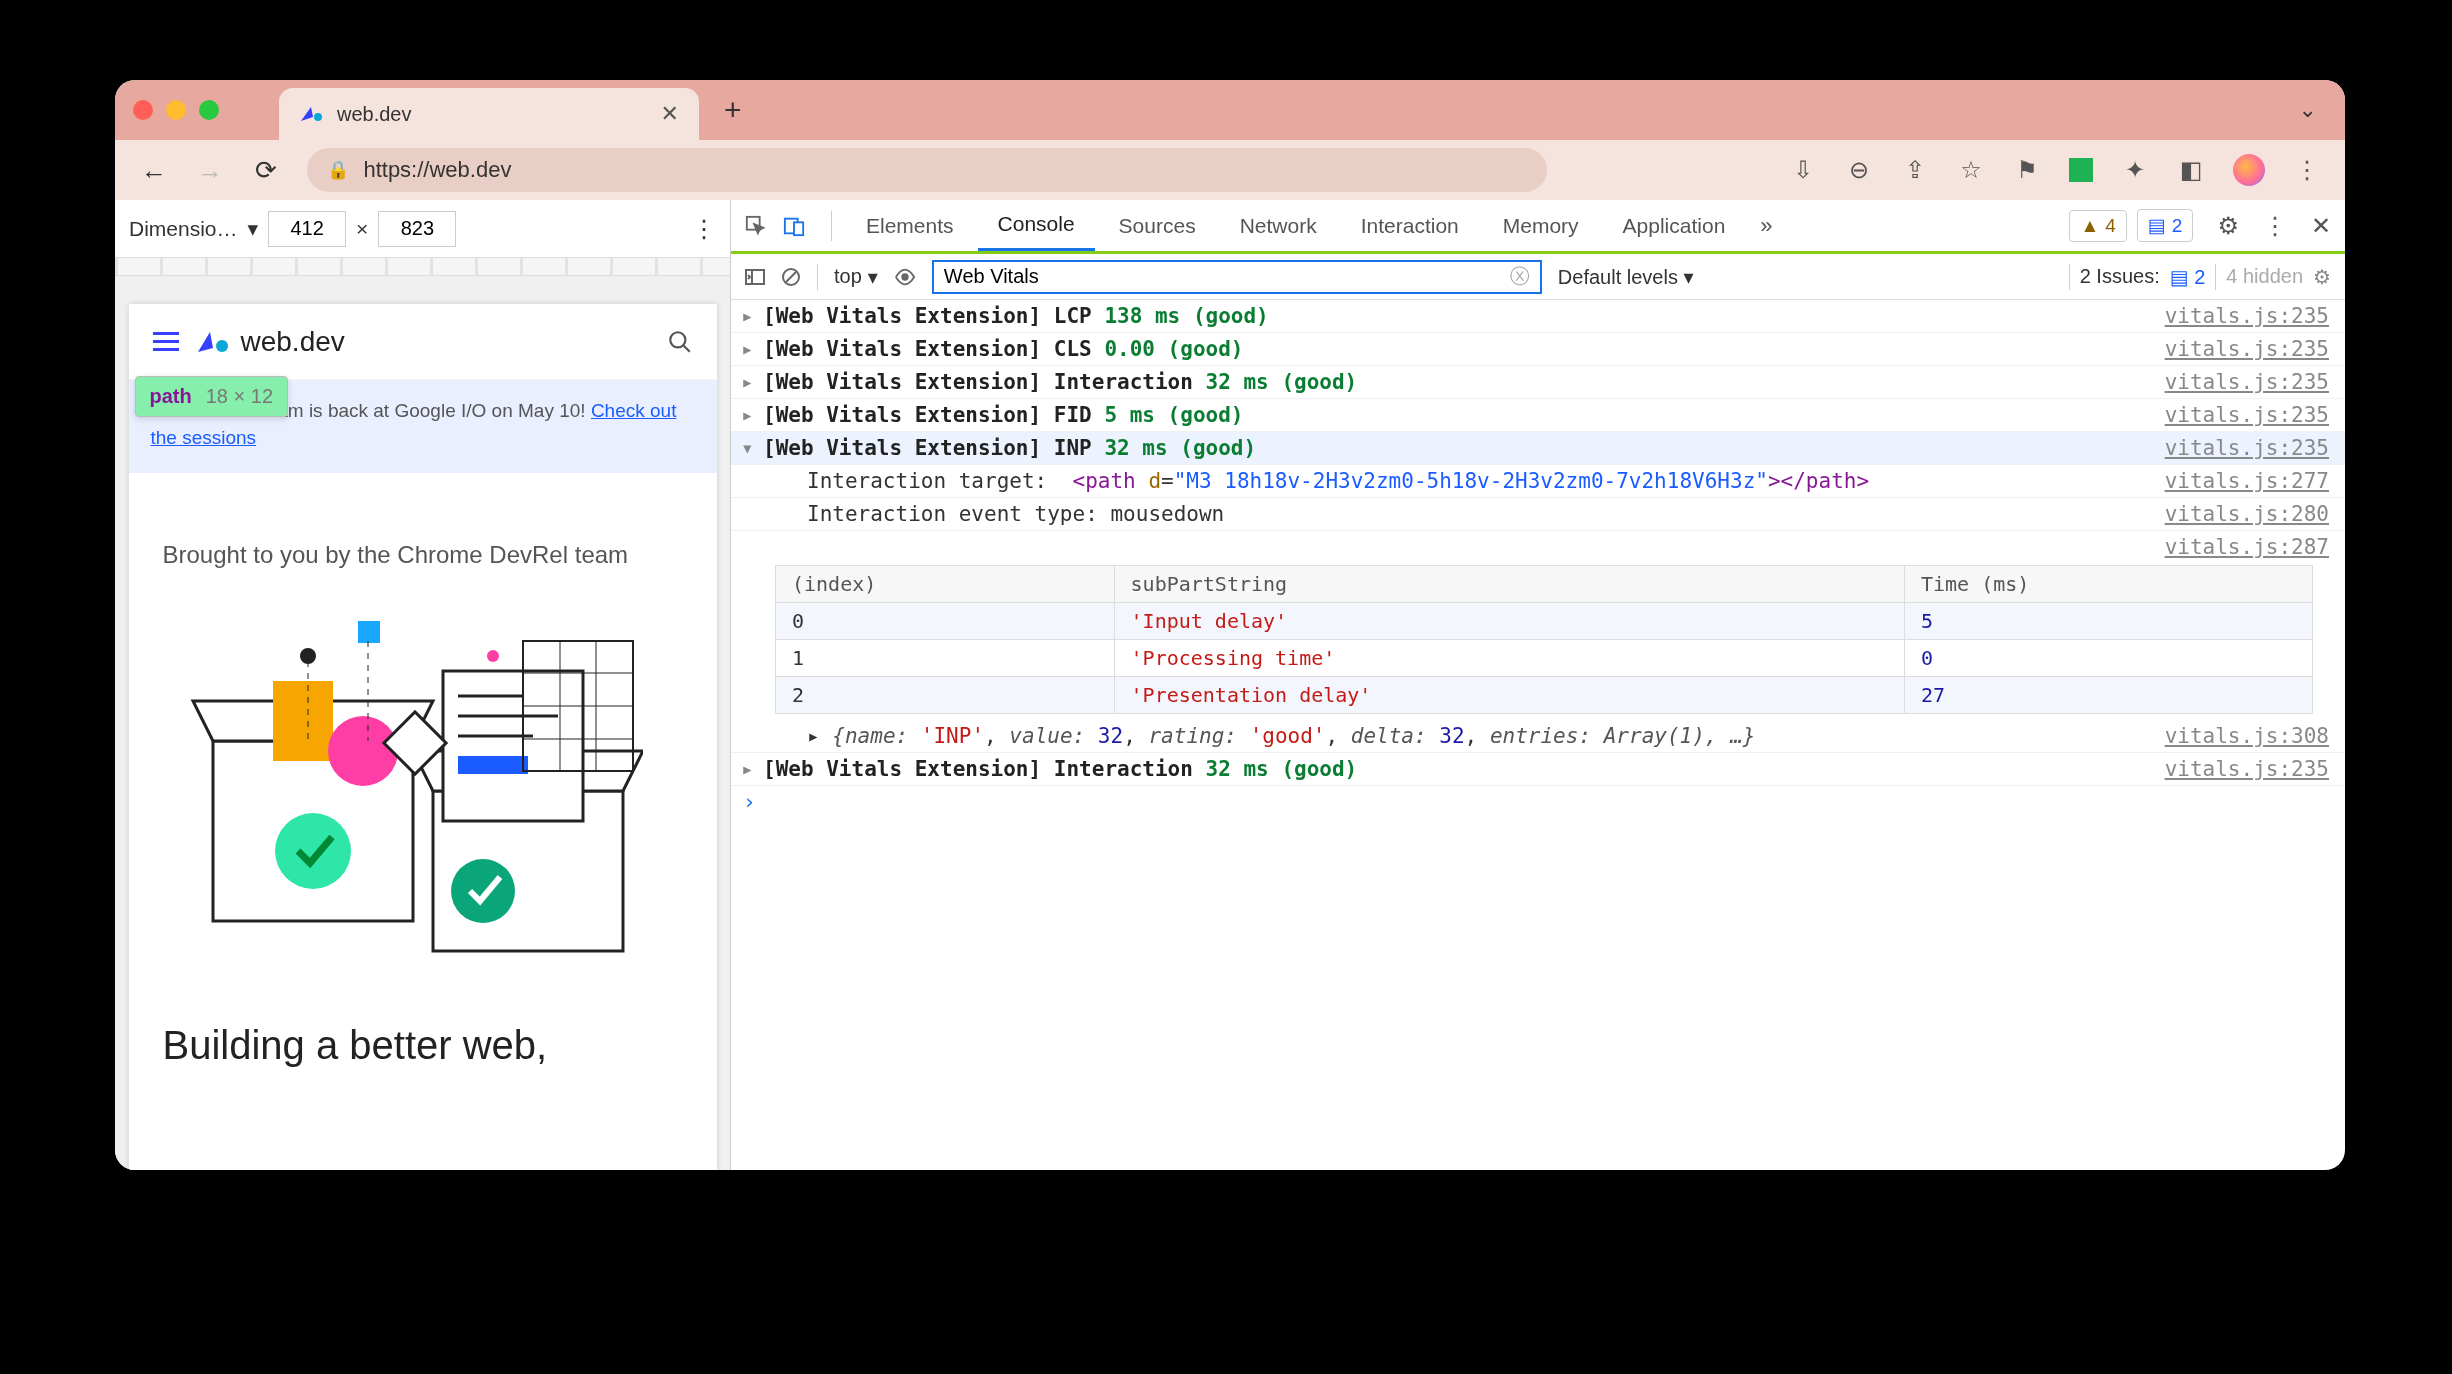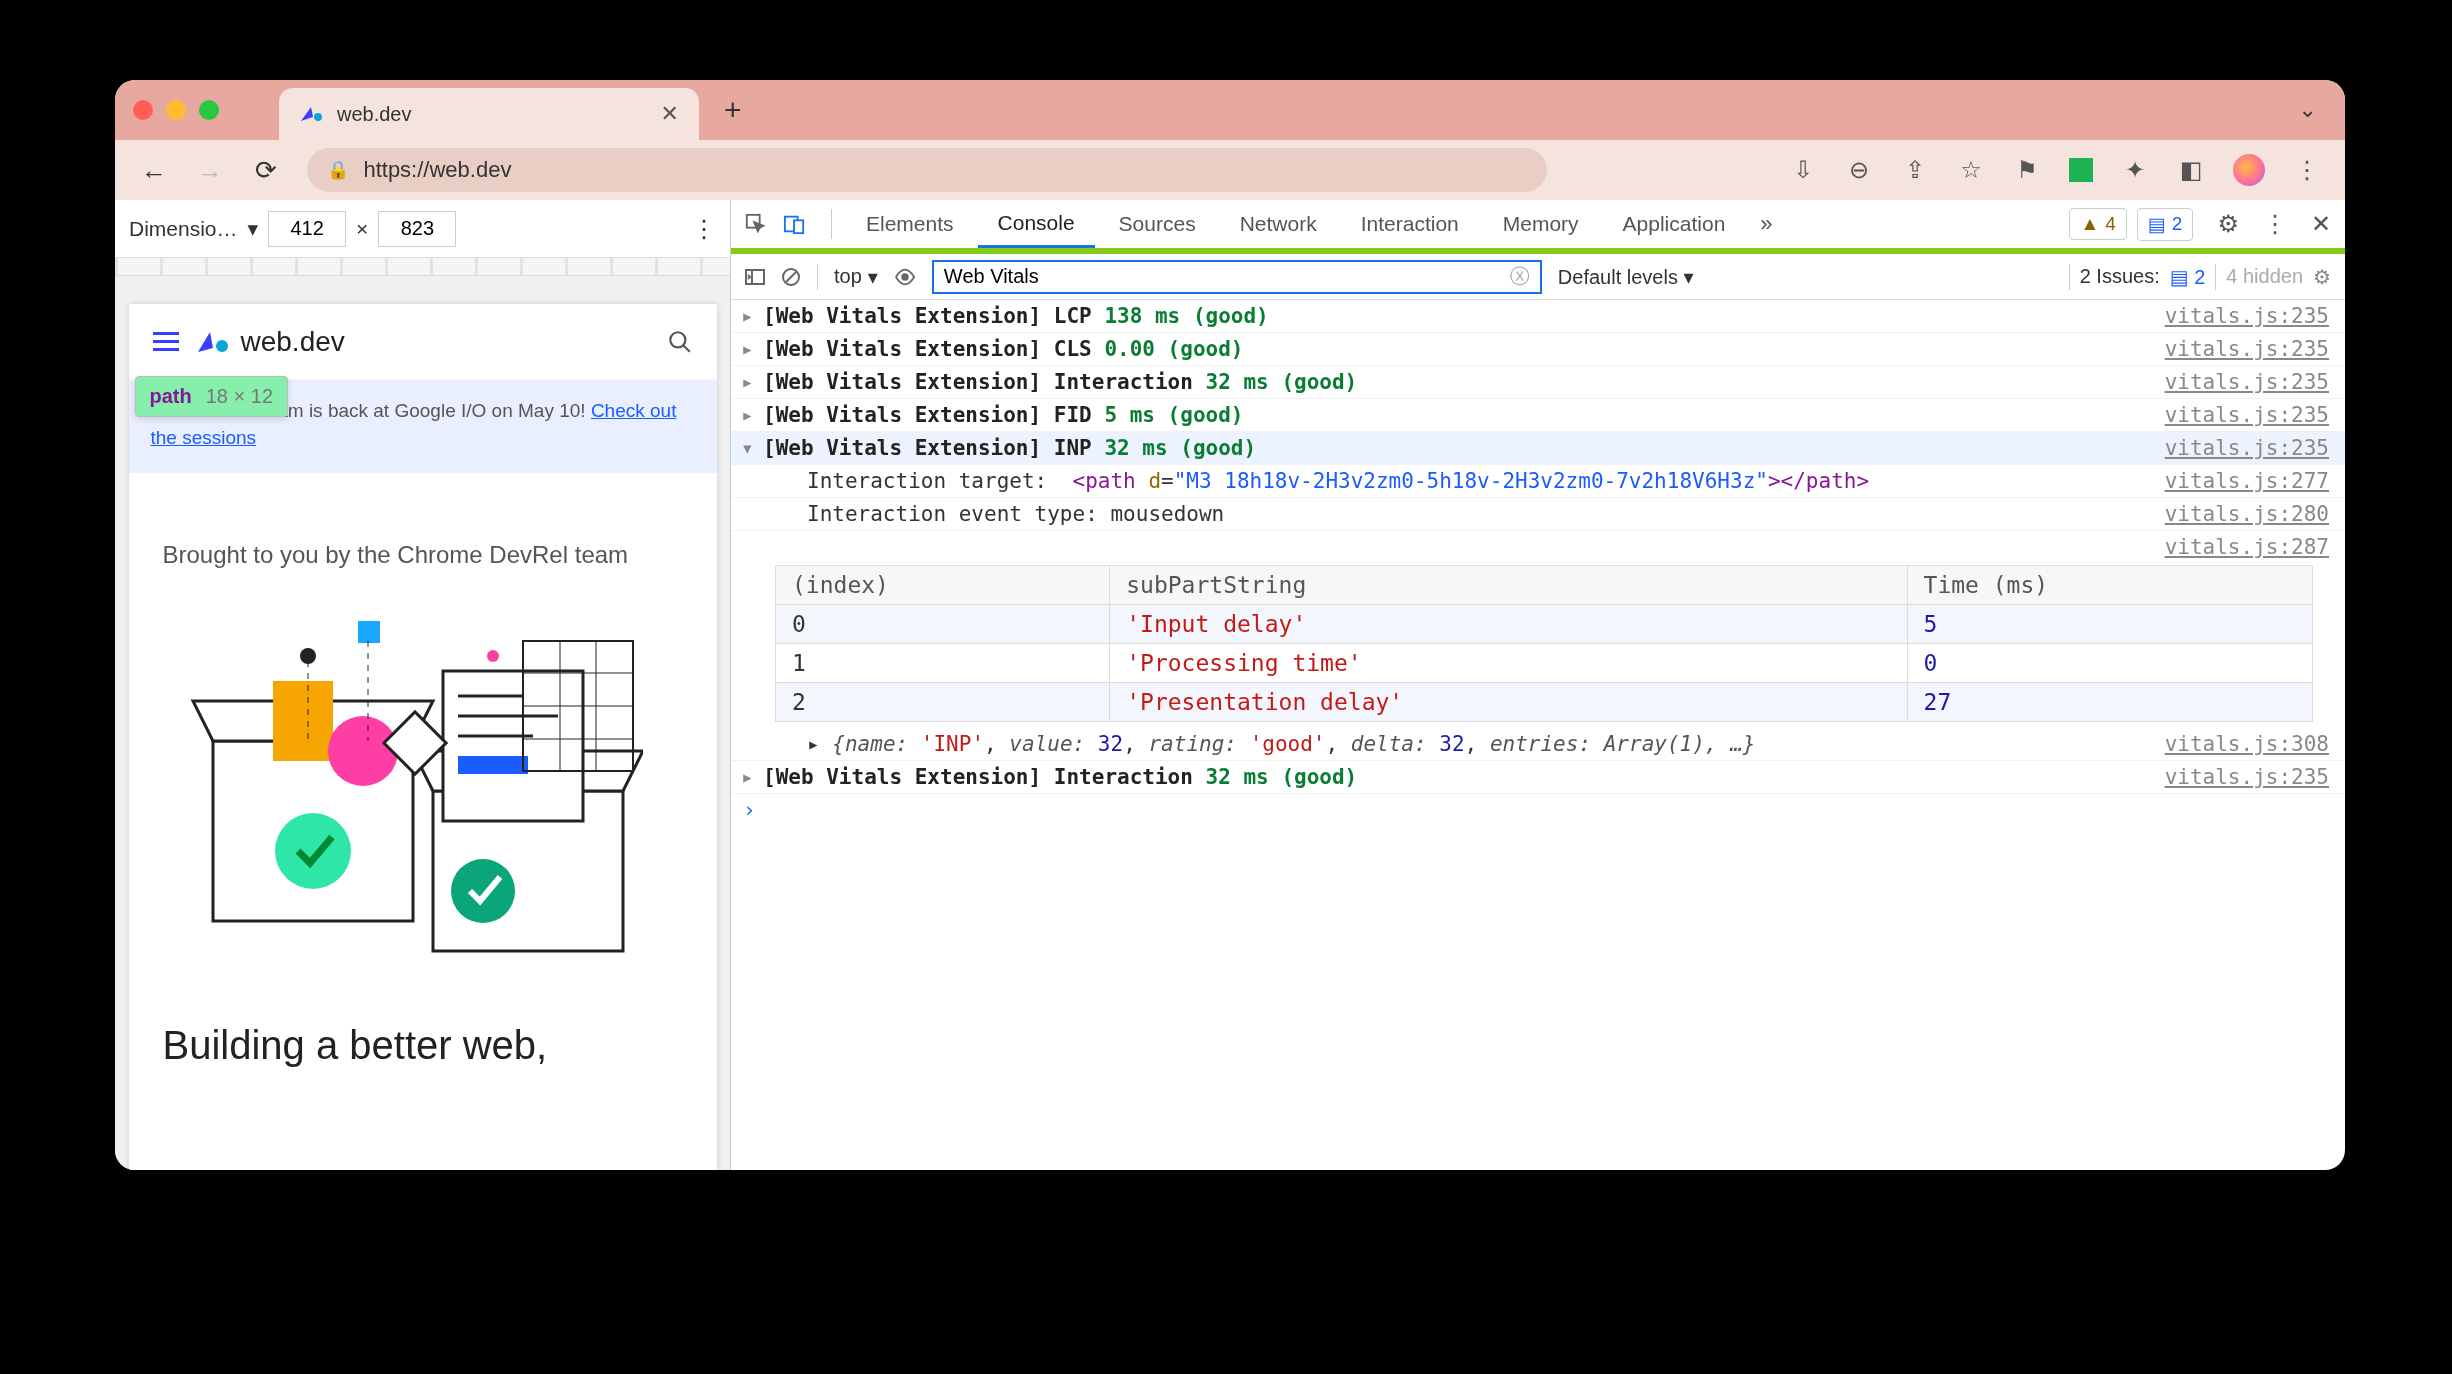--- a/index.html
+++ b/index.html
@@ -50,21 +50,21 @@
 .tip .dim { color:#777; }
 .banner { background:#e9efff; padding: 18px 22px 22px 22px; font-size: 19px; color:#555; line-height:1.4; }
 .banner a { color:#1a5cff; text-decoration: underline; }
 .mob-body { padding: 68px 34px 0 34px; }
 .brought { font-size: 24px; color:#555; margin-bottom: 32px; }
 .illus { height: 380px; position:relative; margin-bottom: 40px; }
 .hero-h { font-size: 40px; color:#222; line-height:1.2; }
 
 
 .dev { flex: 1; display:flex; flex-direction:column; font-size: 21px; color:#333; }
-.dev-tabs { height: 54px; border-bottom:6px solid #84cc16; display:flex; align-items:center; padding: 0 14px; gap: 4px; }
+.dev-tabs { height: 54px; border-bottom:3px solid #84cc16; display:flex; align-items:center; padding: 0 14px; gap: 4px; }
 .dev-tabs .dt { padding: 0 20px; height:100%; display:flex; align-items:center; cursor:pointer; color:#555; font-size:21px; }
 .dev-tabs .dt.active { color:#222; border-bottom: 3px solid #1a73e8; }
 .dev-tabs .dicon { width:34px; color:#555; font-size:22px; text-align:center; cursor:pointer; }
 .dev-tabs .dicon.blue { color:#1a73e8; }
 .dev-tabs .sep { width:1px; height:30px; background:#ccc; margin: 0 10px; }
 .badges { margin-left:auto; display:flex; gap:10px; align-items:center; }
 .badge { display:flex; align-items:center; gap:6px; padding:4px 10px; border:1px solid #ccc; border-radius:4px; font-size:19px; }
 .badge.warn { color:#8a6100; } .badge.info { color:#1a5cff; }
 .badges .ic2 { font-size:24px; color:#555; margin-left:14px; cursor:pointer; }
 
@@ -89,21 +89,21 @@
 .good { color:#0a7d33; font-weight:600; }
 .sub { padding-left: 44px; }
 .tag-path { color:#881798; }
 .attr-n { color:#9a6700; }
 .attr-v { color:#1a5cff; }
 .k { color:#555; font-style:italic; }
 .str { color:#c41a16; }
 .num { color:#1a1aa6; }
 
 .tbl { margin: 6px 0 6px 44px; width: calc(100% - 76px); border:1px solid #ddd; border-collapse:collapse; }
-.tbl th, .tbl td { border:1px solid #ddd; padding: 6px 16px; text-align:left; font-family: Menlo, monospace; font-size:23px; }
+.tbl th, .tbl td { border:1px solid #ddd; padding: 6px 16px; text-align:left; font-family: Menlo, monospace; font-size:20px; }
 .tbl th { background:#f7f7f7; font-weight:400; color:#555; }
 .tbl tr:nth-child(even) td { background:#f3f6fc; }
 .prompt { color:#1a73e8; padding: 4px 12px; }
 
 svg { display:block; }
 </style>
 </head>
 <body>
 
 <div class="window">

